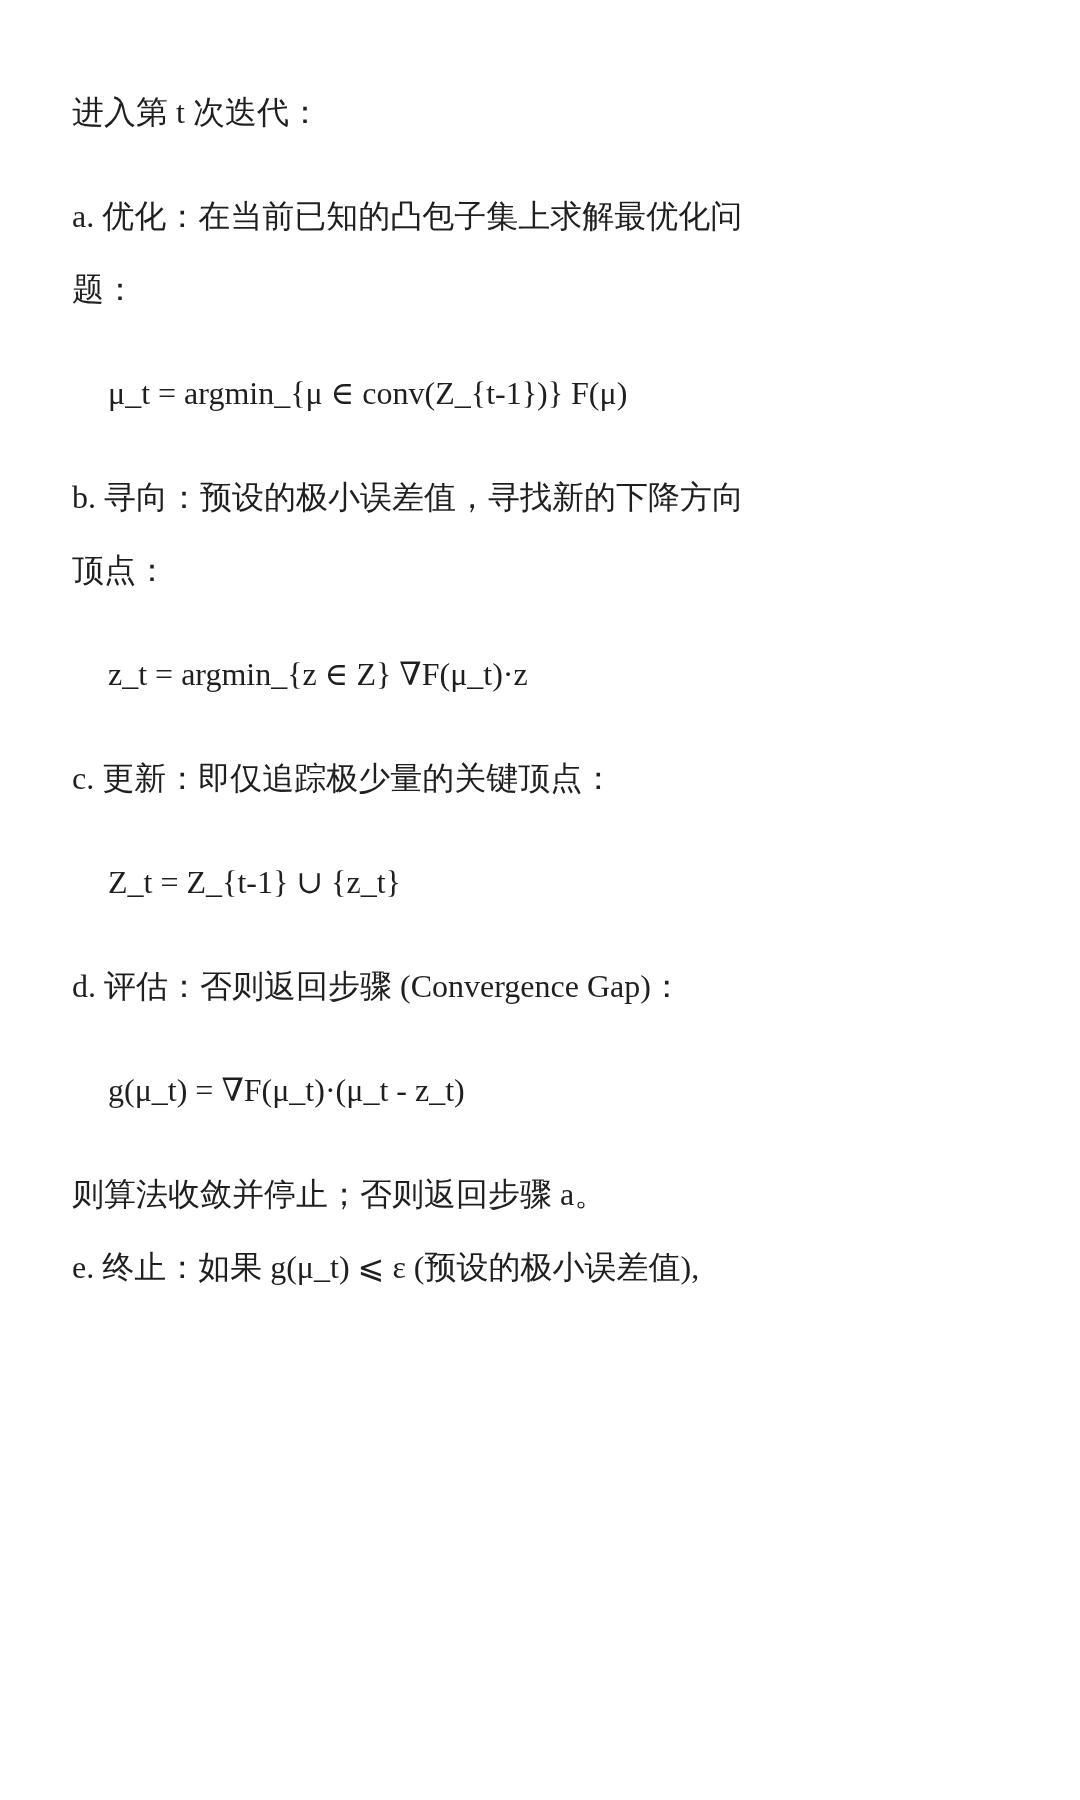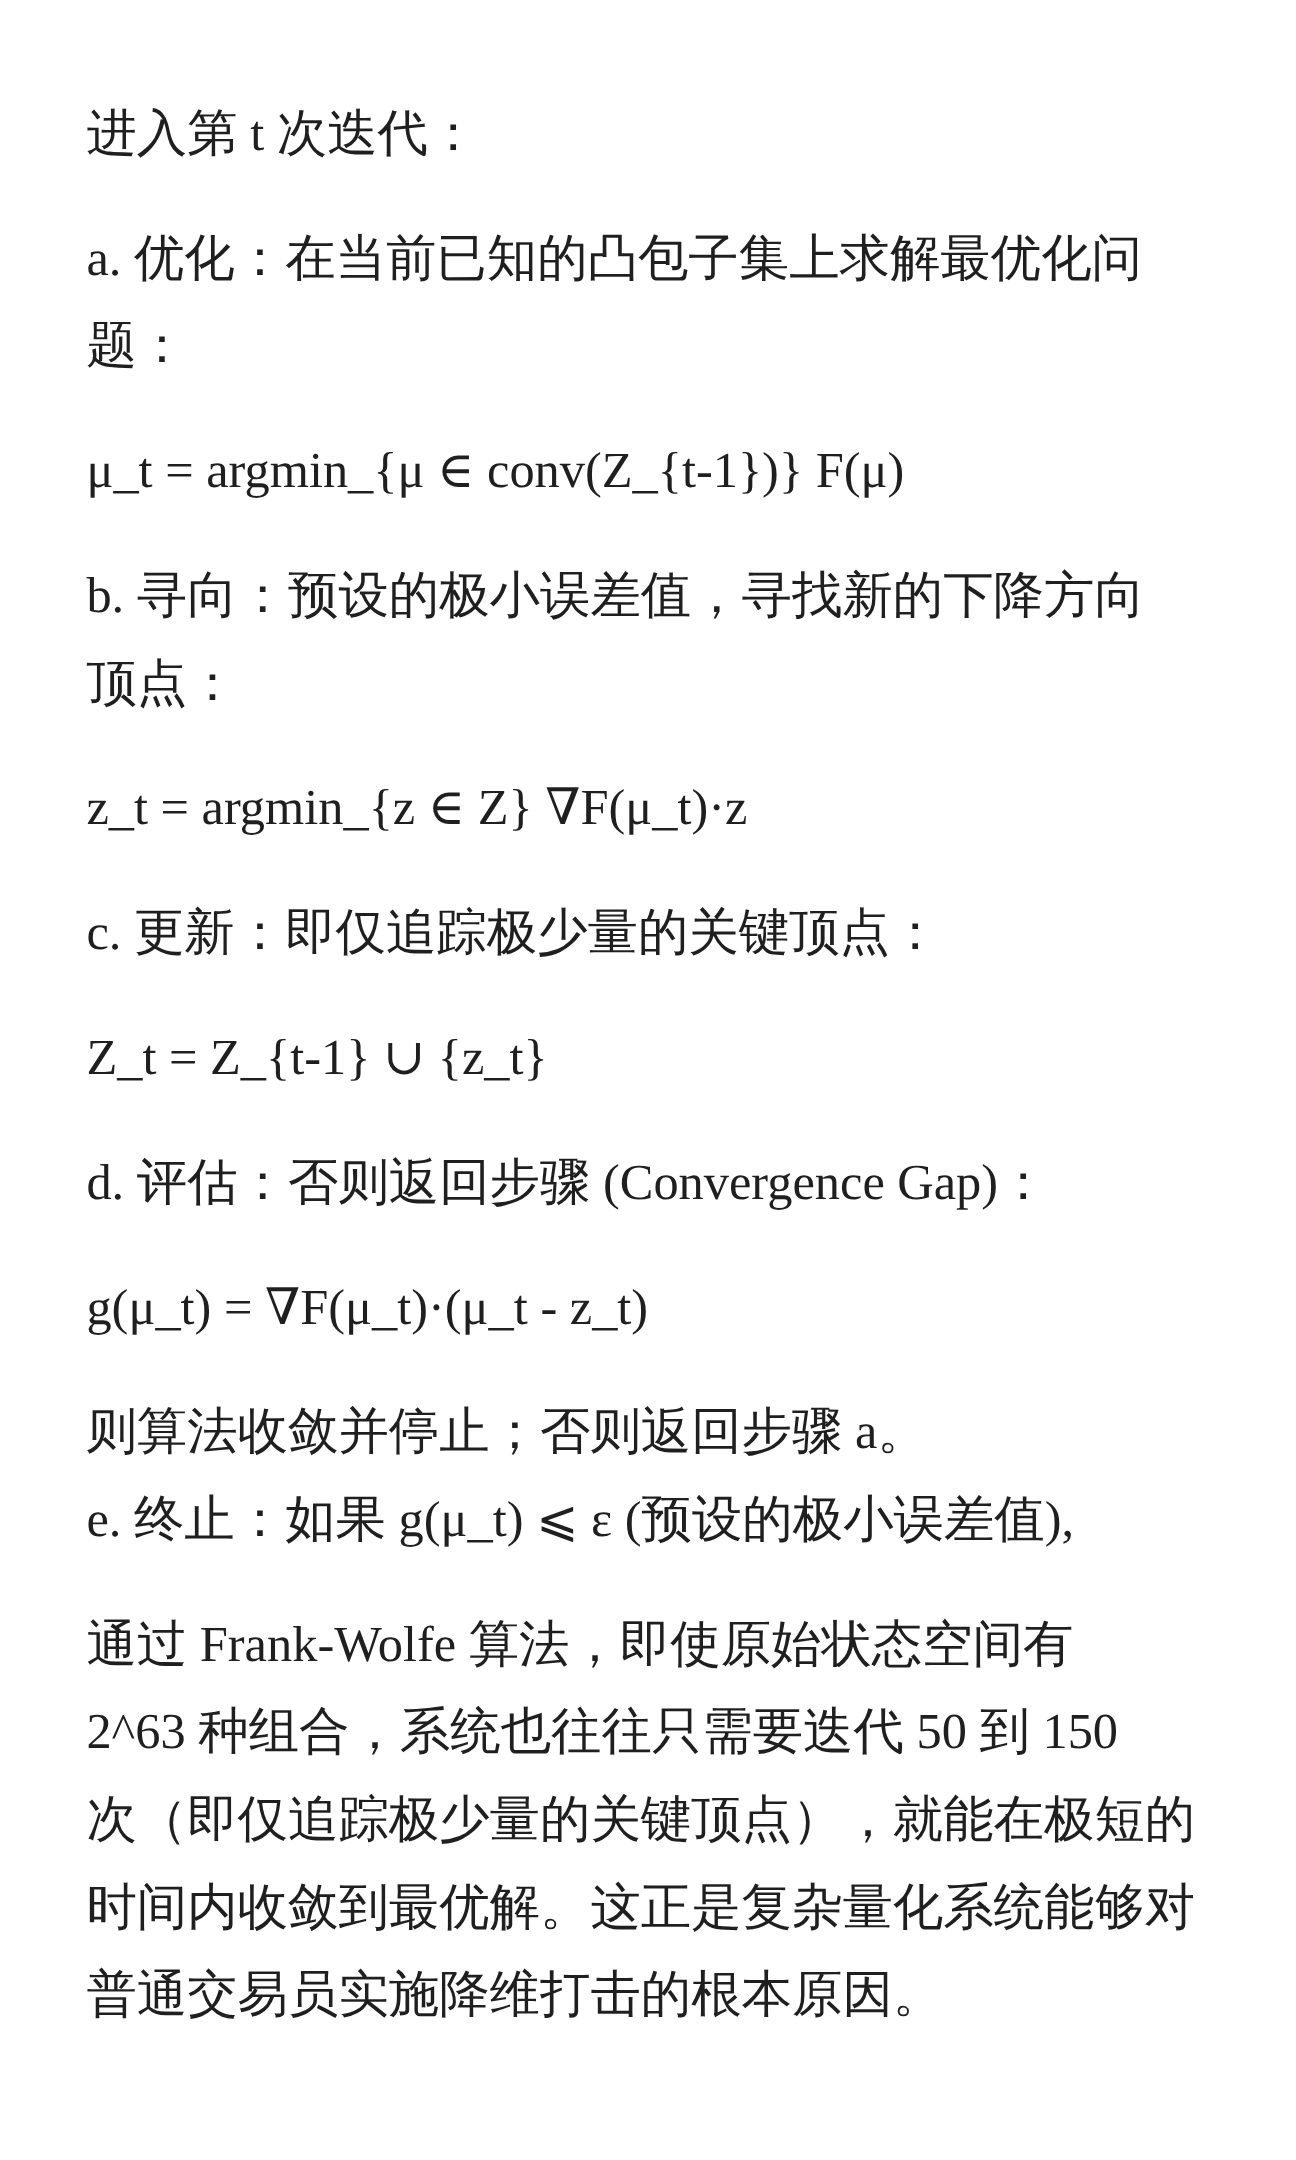--- a/index.html
+++ b/index.html
@@ -13,34 +13,35 @@
       overflow: hidden;
       position: relative;
     }
     .doc {
       position: absolute;
       left: 72px;
       top: 76px;
       right: 72px;
       color: #1f1f1f;
       font-family: "Liberation Serif", "DejaVu Serif", serif;
-      font-size: 42px;
+      font-size: 32px;
       line-height: 73px;
     }
     .para {
       margin: 0 0 31px 0;
       padding: 0;
     }
     .line {
       display: block;
       white-space: nowrap;
       height: 73px;
     }
     .formula .line {
       letter-spacing: 0px;
+      margin-left: 36px;
     }
   </style>
 </head>
 <body>
 
 <div class="doc">
 
   <p class="para">
     <span class="line">进入第 t 次迭代：</span>
   </p>
@@ -77,21 +78,14 @@
 
   <p class="para formula">
     <span class="line">g(μ_t) = ∇F(μ_t)·(μ_t - z_t)</span>
   </p>
 
   <p class="para">
     <span class="line">则算法收敛并停止；否则返回步骤 a。</span>
     <span class="line">e. 终止：如果 g(μ_t) ⩽ ε (预设的极小误差值),</span>
   </p>
 
-  <p class="para">
-    <span class="line">通过 Frank-Wolfe 算法，即使原始状态空间有</span>
-    <span class="line">2^63 种组合，系统也往往只需要迭代 50 到 150</span>
-    <span class="line">次（即仅追踪极少量的关键顶点），就能在极短的</span>
-    <span class="line">时间内收敛到最优解。这正是复杂量化系统能够对</span>
-    <span class="line">普通交易员实施降维打击的根本原因。</span>
-  </p>
 
 </div>
 
 </body></html>

